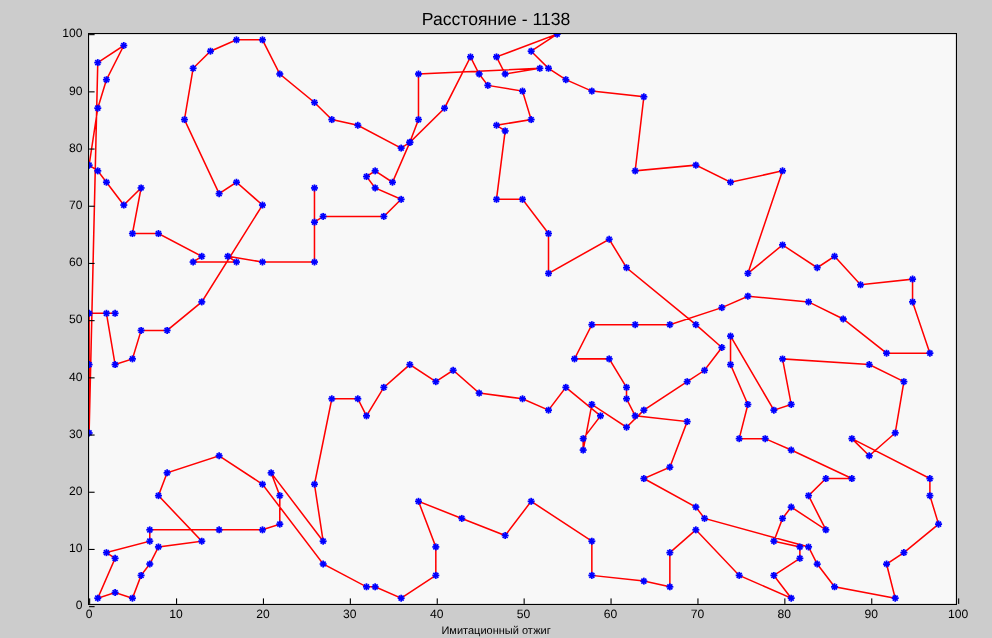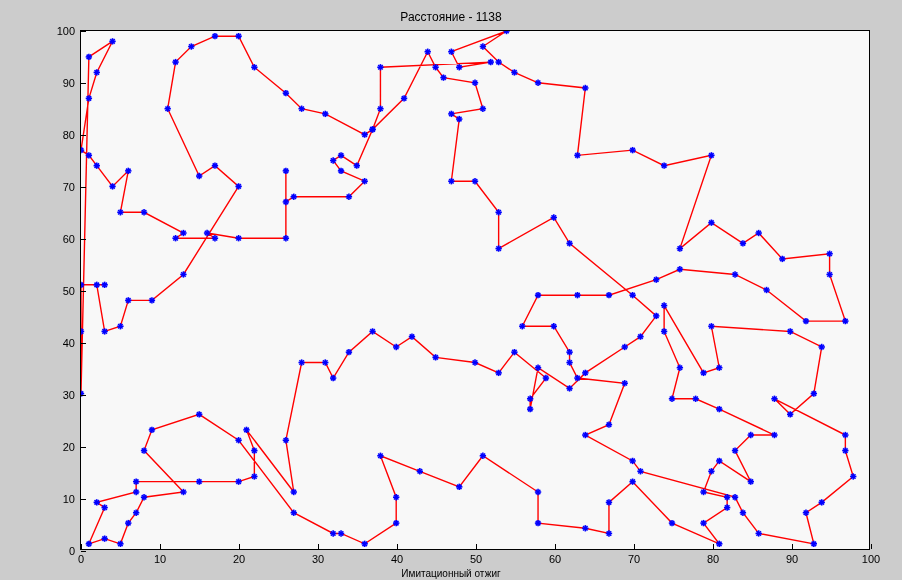--- a/index.html
+++ b/index.html
@@ -17,21 +17,21 @@
     position: relative;
     width: 902px;
     height: 580px;
   }
   .title {
     position: absolute;
     top: 10px;
     left: 0;
     width: 902px;
     text-align: center;
-    font-size: 12px;
+    font-size: 16px;
   }
   .xlabel {
     position: absolute;
     bottom: 1px;
     left: 0;
     width: 902px;
     text-align: center;
     font-size: 10px;
   }
   .axes {

